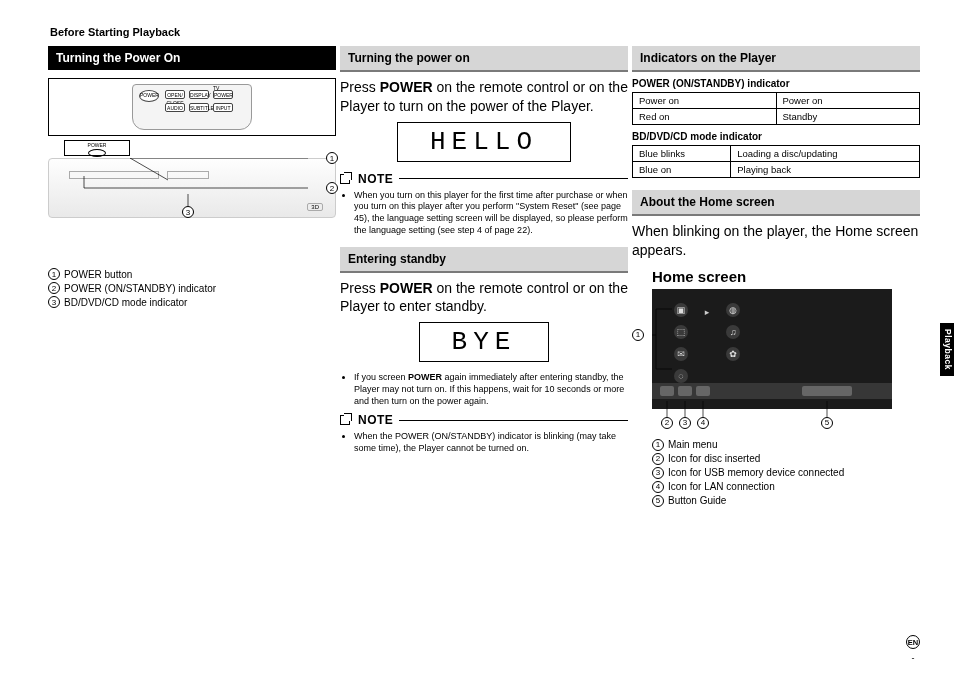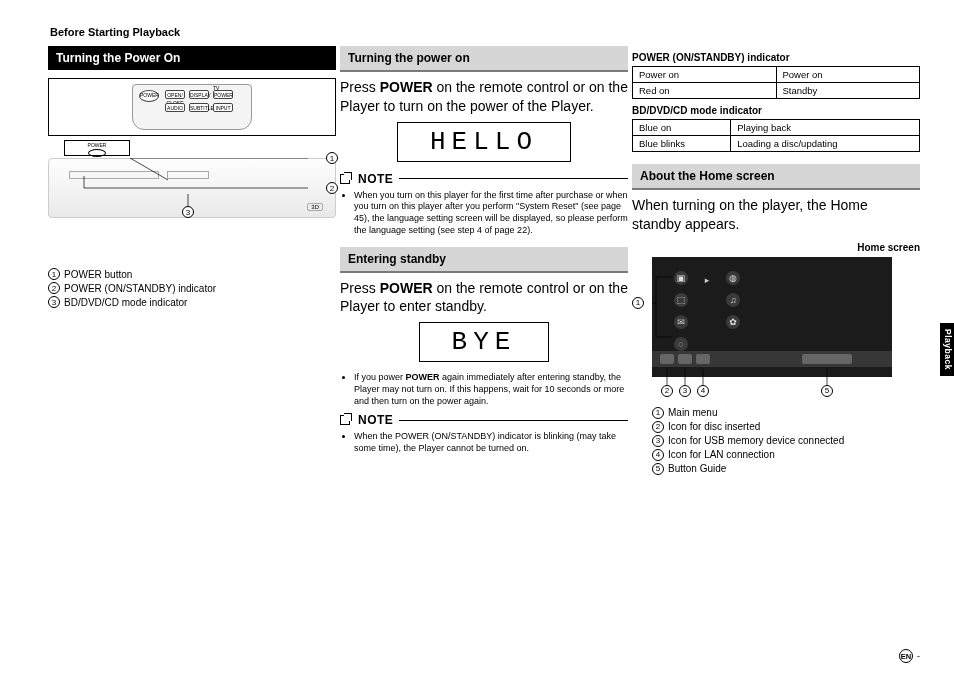--- a/index.html
+++ b/index.html
@@ -28,29 +28,29 @@
   .player-box .disp { position: absolute; left: 118px; top: 12px; width: 42px; height: 8px; border: 1px solid #aaa; }
   .player-box .logo { position: absolute; right: 12px; bottom: 6px; font-size: 6px; border: 1px solid #aaa; padding: 0 3px; border-radius: 2px; }
   .callout-wrap { position: relative; margin-top: 4px; }
   .callout-box { position: absolute; left: 16px; top: -18px; width: 66px; height: 16px; border: 1px solid #000; background: #fff; font-size: 5px; text-align: center; padding-top: 1px; }
   .circ { display: inline-flex; width: 12px; height: 12px; border: 1px solid #000; border-radius: 50%; align-items: center; justify-content: center; font-size: 8px; background: #fff; }
   .leg-list { margin-top: 10px; }
   .leg-row { font-size: 10px; display: flex; gap: 4px; align-items: center; margin-bottom: 2px; }
   .tbl-caption { font-size: 10px; font-weight: bold; margin: 6px 0 3px; }
   table.stat { width: 100%; border-collapse: collapse; font-size: 9.5px; }
   table.stat td { border: 1px solid #000; padding: 2px 6px; }
-  .home-caption { font-size: 10px; font-weight: bold; margin: 8px 0 4px 20px; text-align: right; }
+  .home-caption { font-size: 15px; font-weight: bold; margin: 8px 0 4px 20px; }
   .home-wrap { position: relative; margin-left: 20px; }
   .home-screen { width: 240px; height: 120px; background: #1b1b1b; position: relative; }
   .home-bar { position: absolute; left: 0; right: 0; bottom: 10px; height: 16px; background: rgba(60,60,60,.85); }
   .hicon { position: absolute; width: 14px; height: 14px; border-radius: 50%; display: flex; align-items: center; justify-content: center; color: #ddd; font-size: 9px; }
   .hicon.dark { background: #3a3a3a; }
   .hicon.flat { border-radius: 2px; width: 14px; height: 10px; }
   .side-tab { position: absolute; right: 0; top: 323px; width: 14px; background: #000; color: #fff; font-size: 8.5px; text-align: center; padding: 6px 1px; writing-mode: vertical-rl; letter-spacing: .5px; font-weight: bold; }
-  .en-badge { position: absolute; right: 34px; bottom: 12px; font-size: 9px; display: flex; align-items: center; gap: 4px; }
+  .en-badge { position: absolute; right: 34px; bottom: 12px; font-size: 9px; display: flex; align-items: center; gap: 4px; flex-direction: column; }
   .en-circ { width: 14px; height: 14px; border: 1px solid #000; border-radius: 50%; display: inline-flex; align-items: center; justify-content: center; font-size: 7.5px; font-weight: bold; }
   .lead-num { position: absolute; }
   svg.overlay { position: absolute; left: 0; top: 0; pointer-events: none; }
 </style>
 </head>
 <body>
 
 <div class="page">
   <div class="crumb">Before Starting Playback</div>
 
@@ -124,63 +124,64 @@
       <ul class="bullets">
           <li>When you turn on this player for the first time after purchase or when you turn on this player after you perform "System Reset" (see page 45), the language setting screen will be displayed, so please perform the language setting (see step 4 of page 22).</li>
         </ul>
 
       <div class="gray-band" style="margin-top:10px;">Entering standby</div>
       <div class="body">
         <p><span>Press </span><b>POWER</b><span> on the remote control or on the Player to enter standby.</span></p>
       </div>
       <div class="lcd">BYE</div>
       <ul class="bullets">
-          <li><span>If you power </span><b>POWER</b><span> again immediately after entering standby, the Player may not turn on. If this happens, wait for 10 seconds or more and then turn on the power again.</span></li>
+          <li><span>If you screen </span><b>POWER</b><span> again immediately after entering standby, the Player may not turn on. If this happens, wait for 10 seconds or more and then turn on the power again.</span></li>
         </ul>
       <div class="note-rule">
           <span class="note-icon"></span>
           <span class="note-label">NOTE</span>
           <span class="line"></span>
         </div>
       <ul class="bullets">
           <li>When the POWER (ON/STANDBY) indicator is blinking (may take some time), the Player cannot be turned on.</li>
         </ul>
     </div>
 
     <div class="col">
+      <div class="gray-band">Indicators on the Player</div>
       <div class="tbl-caption">POWER (ON/STANDBY) indicator</div>
       <table class="stat">
         <tbody>
             <tr>
               <td>Power on</td>
               <td>Power on</td>
             </tr>
         <tr>
               <td>Red on</td>
               <td>Standby</td>
             </tr>
       </tbody>
         </table>
       <div class="tbl-caption">BD/DVD/CD mode indicator</div>
       <table class="stat">
         <tbody>
             <tr>
+              <td>Blue blinks</td>
+              <td>Loading a disc/updating</td>
+            </tr>
+        <tr>
               <td>Blue on</td>
               <td>Playing back</td>
             </tr>
-        <tr>
-              <td>Blue blinks</td>
-              <td>Loading a disc/updating</td>
-            </tr>
       </tbody>
         </table>
 
       <div class="gray-band" style="margin-top:12px;">About the Home screen</div>
       <div class="body">
-          <p>When turning on the player, the Home standby appears.</p>
+          <p>When blinking on the player, the Home screen appears.</p>
         </div>
       <div class="home-caption">Home screen</div>
 
       <div class="home-wrap">
         <div class="home-screen">
           <span class="hicon dark" style="left:22px; top:14px;">▣</span>
           <span class="hicon" style="left:48px; top:16px; color:#ccc;">▸</span>
           <span class="hicon dark" style="left:74px; top:14px;">◍</span>
           <span class="hicon dark" style="left:22px; top:36px;">⬚</span>
           <span class="hicon dark" style="left:74px; top:36px;">♫</span>

